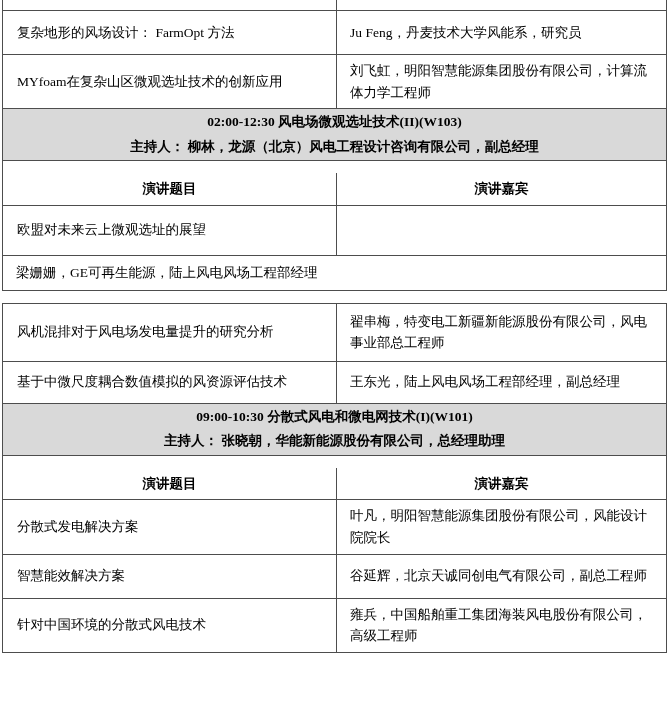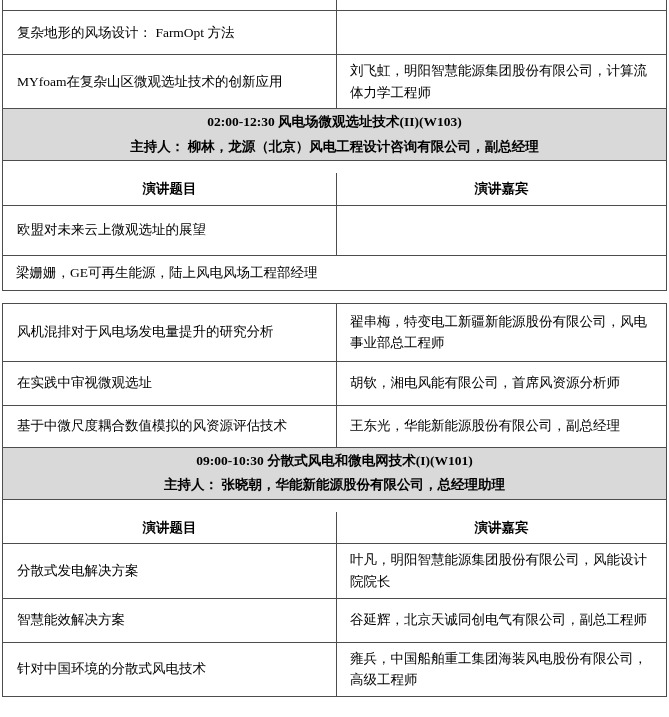--- a/index.html
+++ b/index.html
@@ -43,20 +43,21 @@
 
   <div class="table t1">
 
     <div class="tr" style="min-height:10px">
       <div class="td topic"></div>
       <div class="td speaker"></div>
     </div>
 
     <div class="tr" style="min-height:44px">
       <div class="td topic">复杂地形的风场设计： FarmOpt 方法</div>
+      <div class="td speaker">Ju Feng，丹麦技术大学风能系，研究员</div>
     </div>
 
     <div class="tr" style="min-height:52px">
       <div class="td topic">MYfoam在复杂山区微观选址技术的创新应用</div>
       <div class="td speaker">刘飞虹，明阳智慧能源集团股份有限公司，计算流体力学工程师</div>
     </div>
 
 
     <div class="tr full session-row" style="min-height:52px">
       <div class="line">02:00-12:30 风电场微观选址技术(II)(W103)</div>
@@ -79,28 +80,24 @@
 
   <div class="gap-row"></div>
 
   <div class="table t2">
 
     <div class="tr" style="min-height:58px">
       <div class="td topic">风机混排对于风电场发电量提升的研究分析</div>
       <div class="td speaker">翟串梅，特变电工新疆新能源股份有限公司，风电事业部总工程师</div>
     </div>
 
-    <div class="tr" style="min-height:44px">
-      <div class="td topic">在实践中审视微观选址</div>
-      <div class="td speaker">胡钦，湘电风能有限公司，首席风资源分析师</div>
-    </div>
 
     <div class="tr" style="min-height:42px">
       <div class="td topic">基于中微尺度耦合数值模拟的风资源评估技术</div>
-      <div class="td speaker">王东光，华能新能源股份有限公司，副总经理</div>
+      <div class="td speaker">王东光，陆上风电风场工程部经理，副总经理</div>
     </div>
 
     <div class="tr full session-row" style="min-height:52px">
       <div class="line">09:00-10:30 分散式风电和微电网技术(I)(W101)</div>
       <div class="line">主持人： 张晓朝，华能新能源股份有限公司，总经理助理</div>
     </div>
 
     <div class="tr cols" style="min-height:38px">
       <div class="td topic">演讲题目</div>
       <div class="td speaker">演讲嘉宾</div>

